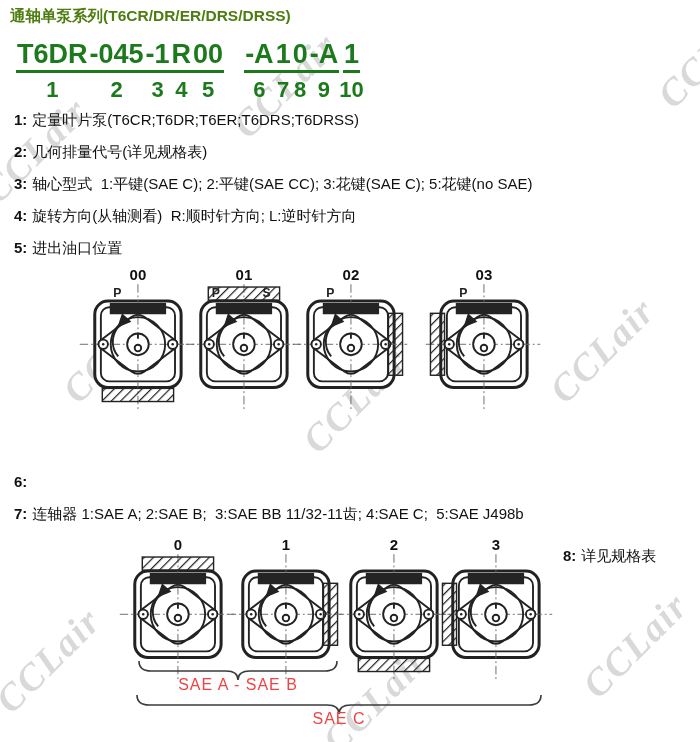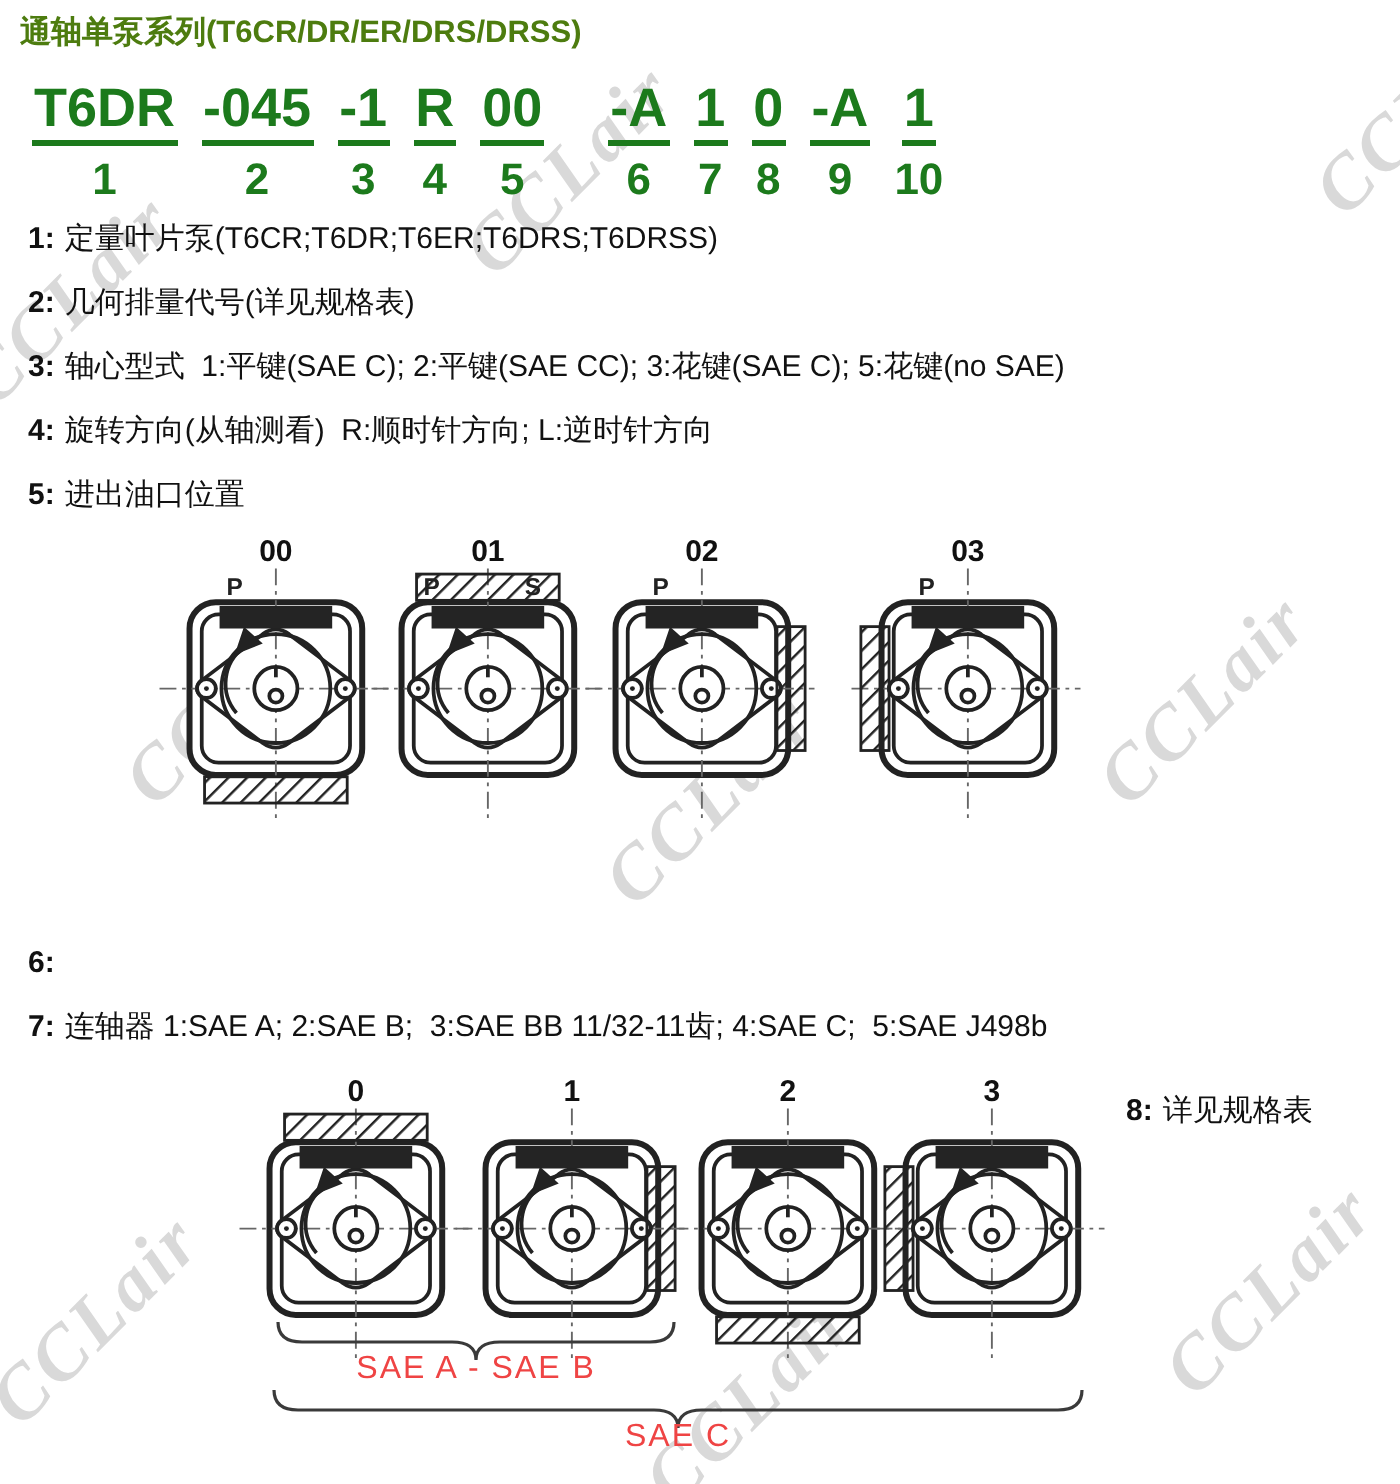--- a/index.html
+++ b/index.html
@@ -7,21 +7,21 @@
         font-family:"Liberation Sans","DejaVu Sans",sans-serif;color:#111;}
   
   .wm-layer{position:absolute;inset:0;z-index:0;pointer-events:none;}
   .wm{position:absolute;font-family:"Liberation Serif","DejaVu Serif",serif;
       font-style:italic;font-weight:bold;font-size:38px;letter-spacing:2px;
       transform:translate(-50%,-50%) rotate(-45deg);opacity:.65;white-space:nowrap;}
   
   .layer{position:absolute;inset:0;z-index:1;}
   .title{position:absolute;left:10px;top:6px;margin:0;font-size:15.5px;font-weight:bold;color:#4d7c0f;}
   
-  .code-row{position:absolute;left:16px;top:40px;display:flex;align-items:flex-start;gap:12px;}
+  .code-row{position:absolute;left:16px;top:40px;display:flex;align-items:flex-start;gap:0;}
   .code-col{display:flex;flex-direction:column;align-items:center;}
   .code-col.gap{margin-left:20px;}
   .code-text{font-size:27px;font-weight:bold;line-height:1.05;color:#1c7a1c;
              border-bottom:3px solid #1c7a1c;padding:0 1px 2px 1px;}
   .code-num{font-size:22px;font-weight:bold;color:#1c7a1c;margin-top:4px;}
   
   .notes{position:absolute;left:14px;}
   .notes-1{top:110px;}
   .notes-2{top:472px;}
   .note{height:32px;font-size:15px;line-height:20px;display:flex;align-items:flex-start;}

